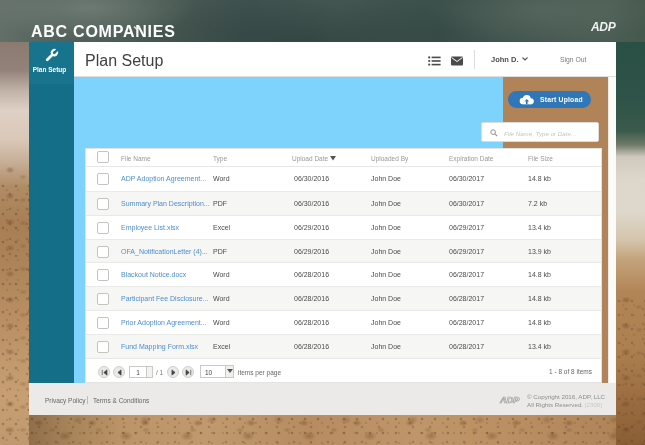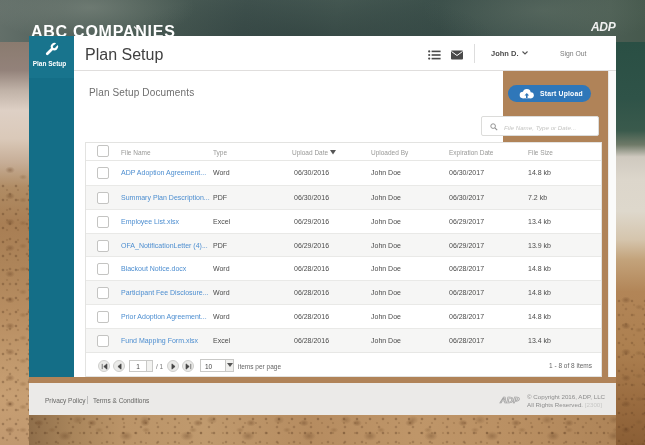--- a/index.html
+++ b/index.html
@@ -37,21 +37,21 @@
   radial-gradient(circle at 7px 8px, rgba(90,55,25,.20) 1px, transparent 1.6px);
   background-size: 13px 14px, 17px 15px, 11px 10px;
 }
 
 
 #abc { left:31px; top:22.5px; color:#fff; font-size:16px; font-weight:bold; letter-spacing:.75px; }
 #abcchev { left:132px; top:23px; }
 #adptop { left:591px; top:20px; }
 
 
-#card { left:29px; top:36px; width:474px; height:341px; background:#ffffff; }
+#card { left:29px; top:42px; width:474px; height:341px; background:#7dd3fc; }
 #side { left:0; top:0; width:45px; height:341px; background:#146e87; }
 #sidetab { left:0; top:0; width:45px; height:42px; background:#18748d; }
 #sidelabel { left:-2px; top:24px; width:45px; text-align:center; color:#fff; font-size:6.5px; font-weight:bold; }
 #hdr { left:45px; top:0; width:542px; height:35px; background:#fff; border-bottom:1px solid #e0dedd; }
 #hpt { left:11px; top:10px; font-size:16px; color:#414141; }
 #icolist { left:354px; top:14px; }
 #icoenv { left:377px; top:14px; }
 #hsep { left:400px; top:8px; width:1px; height:19px; background:#ddd; }
 #john { left:417px; top:13px; font-size:7.5px; font-weight:bold; color:#4a4a4a; }
 #jchev { left:447px; top:13px; }
@@ -153,21 +153,20 @@
     </svg>
     <div class="abs" id="hsep"></div>
     <div class="abs" id="john">John D.</div>
     <svg class="abs" id="jchev" width="8" height="8" viewBox="0 0 8 8">
         <path d="M1.5 2.5 L4 5 L6.5 2.5" stroke="#555" stroke-width="1.1" fill="none"></path>
       </svg>
     <div class="abs" id="signout">Sign Out</div>
   </div>
   <div class="abs" id="content">
     <div class="abs" id="scrolltrack"></div>
-    <div class="abs" id="ctitle">Plan Setup Documents</div>
     <div class="abs" id="upbtn">
       <svg style="position:absolute;left:9.5px;top:3px;" width="17" height="11" viewBox="0 0 17 11">
         <circle cx="5" cy="7" r="3.3" fill="#fff"></circle>
         <circle cx="8.8" cy="4.8" r="3.9" fill="#fff"></circle>
         <circle cx="12.8" cy="7.2" r="3" fill="#fff"></circle>
         <rect x="4.5" y="7.2" width="9" height="3.1" fill="#fff"></rect>
         <path d="M8.8 10 V6.6" stroke="#2f77b9" stroke-width="1.6" fill="none"></path>
         <path d="M6.5 7.6 L8.8 5 L11.1 7.6 Z" fill="#2f77b9"></path>
       </svg>
       <span>Start Upload</span>

